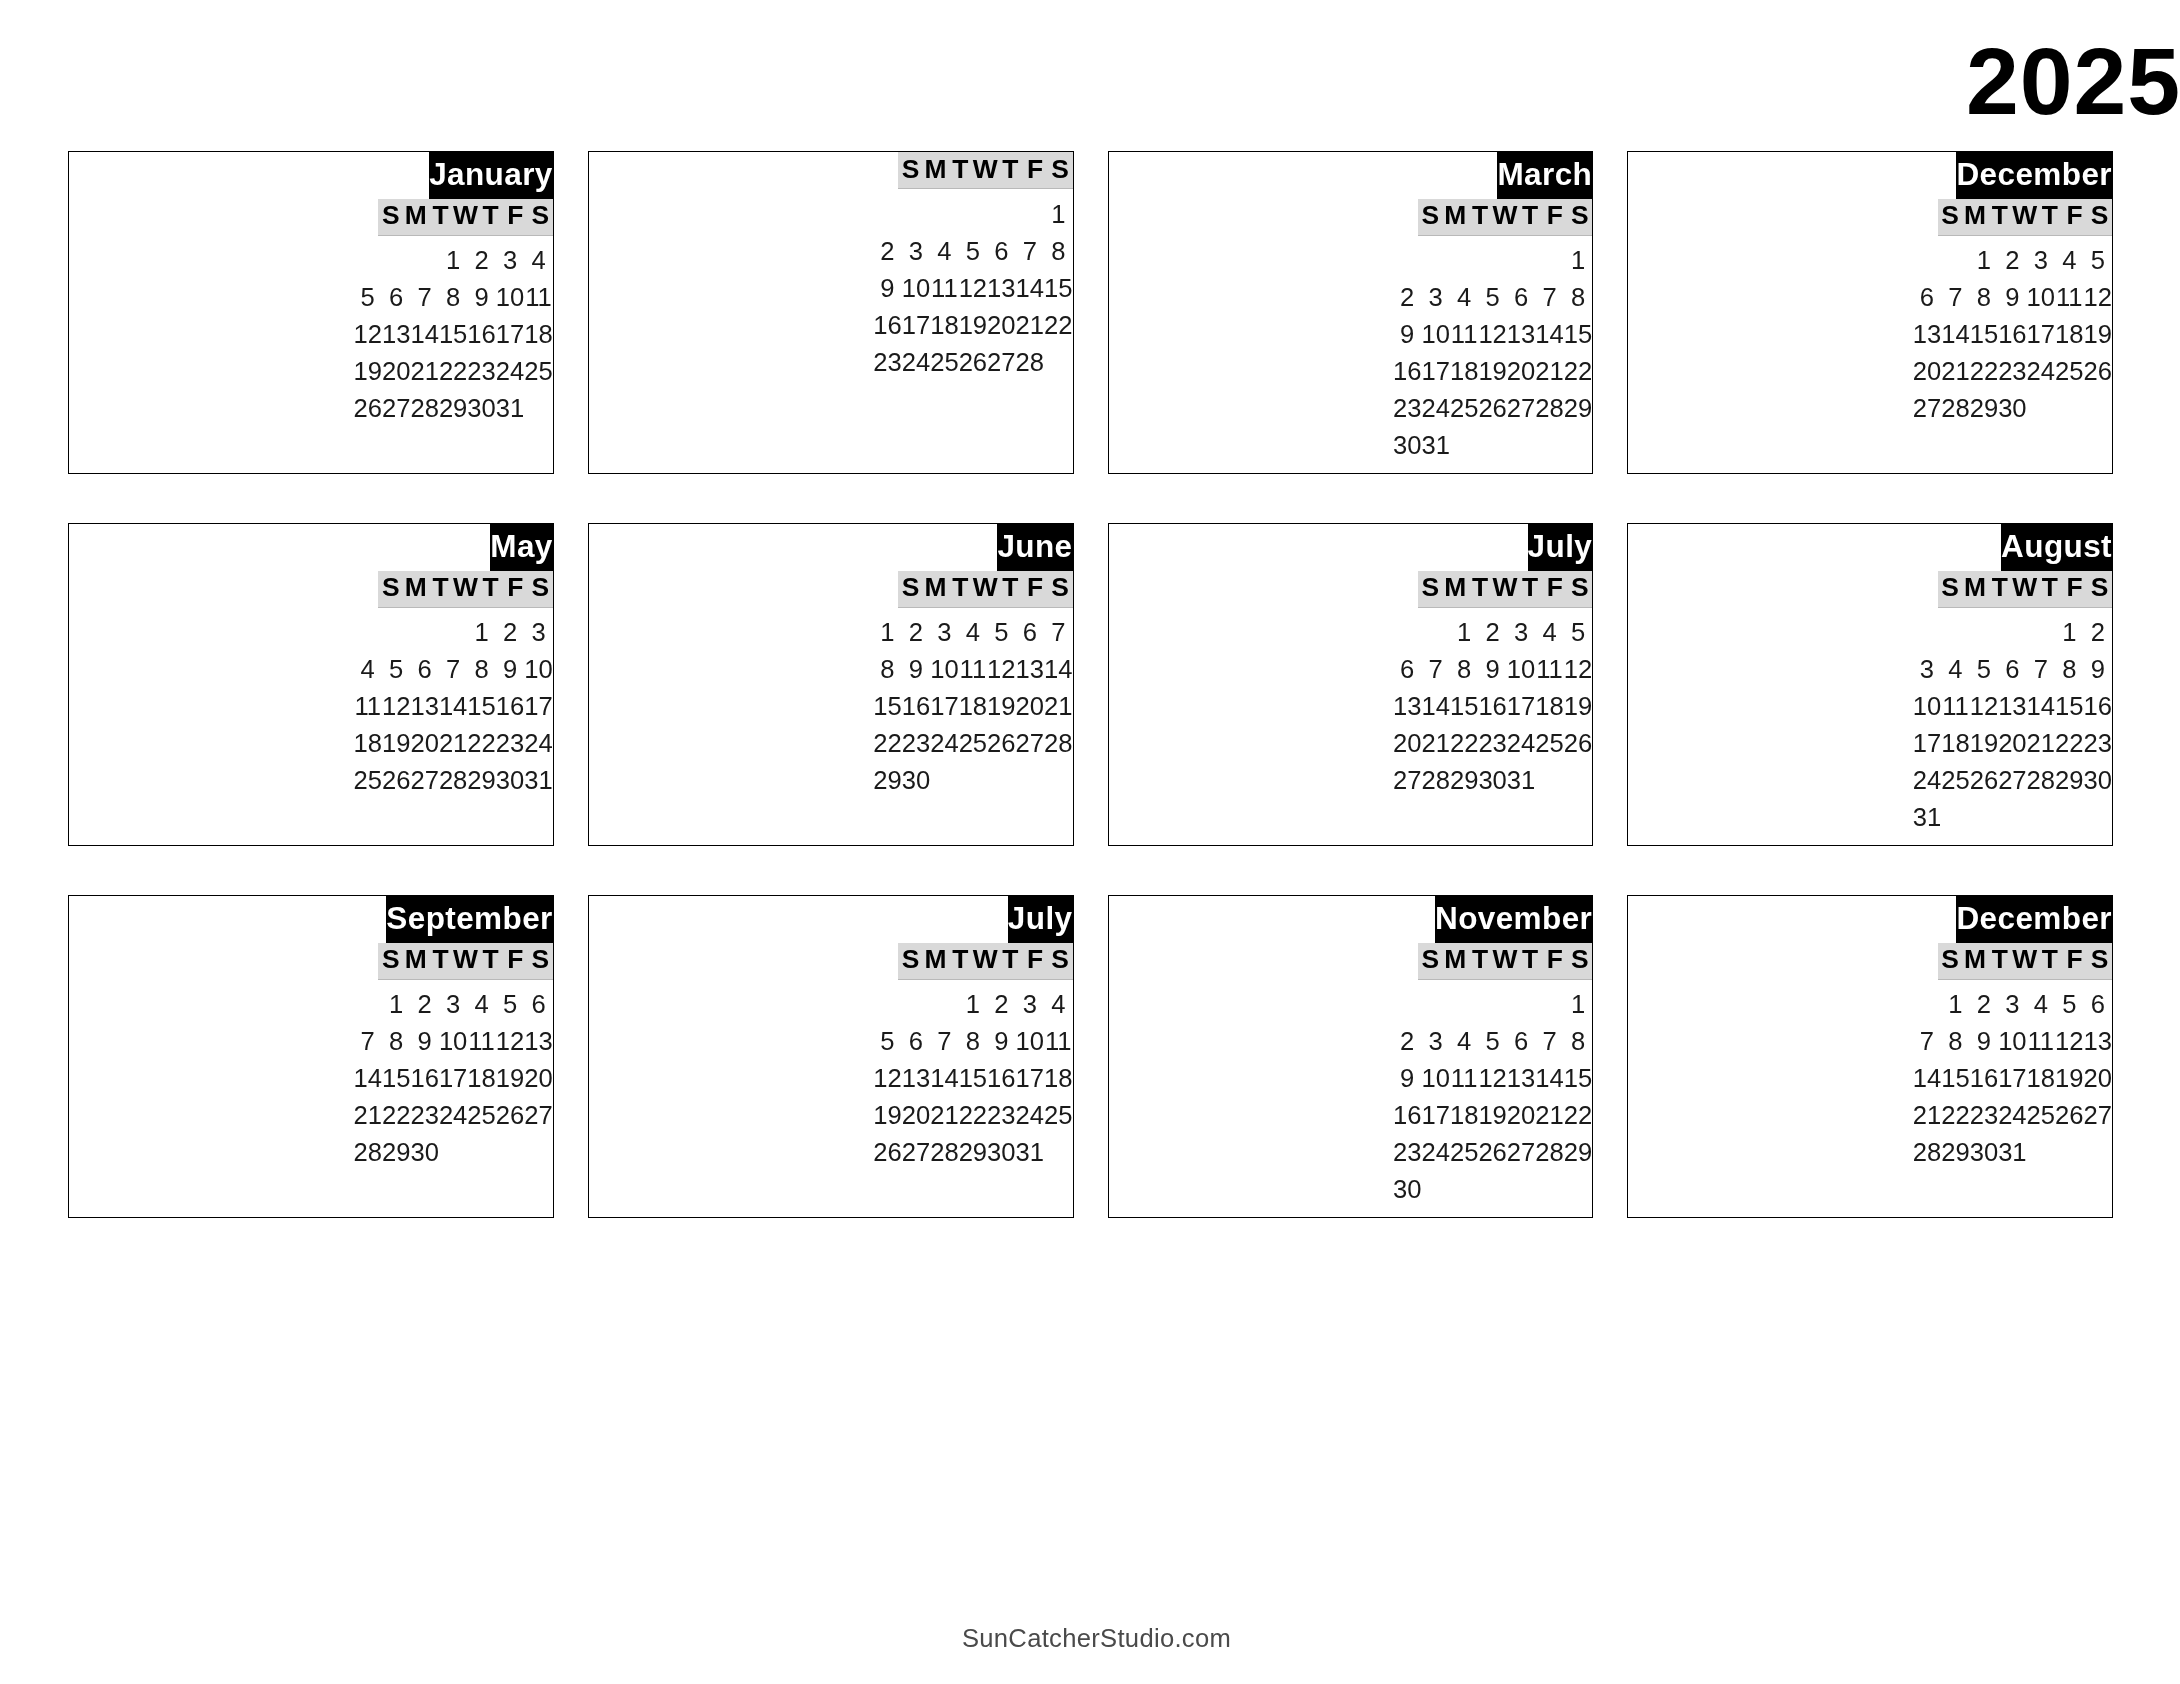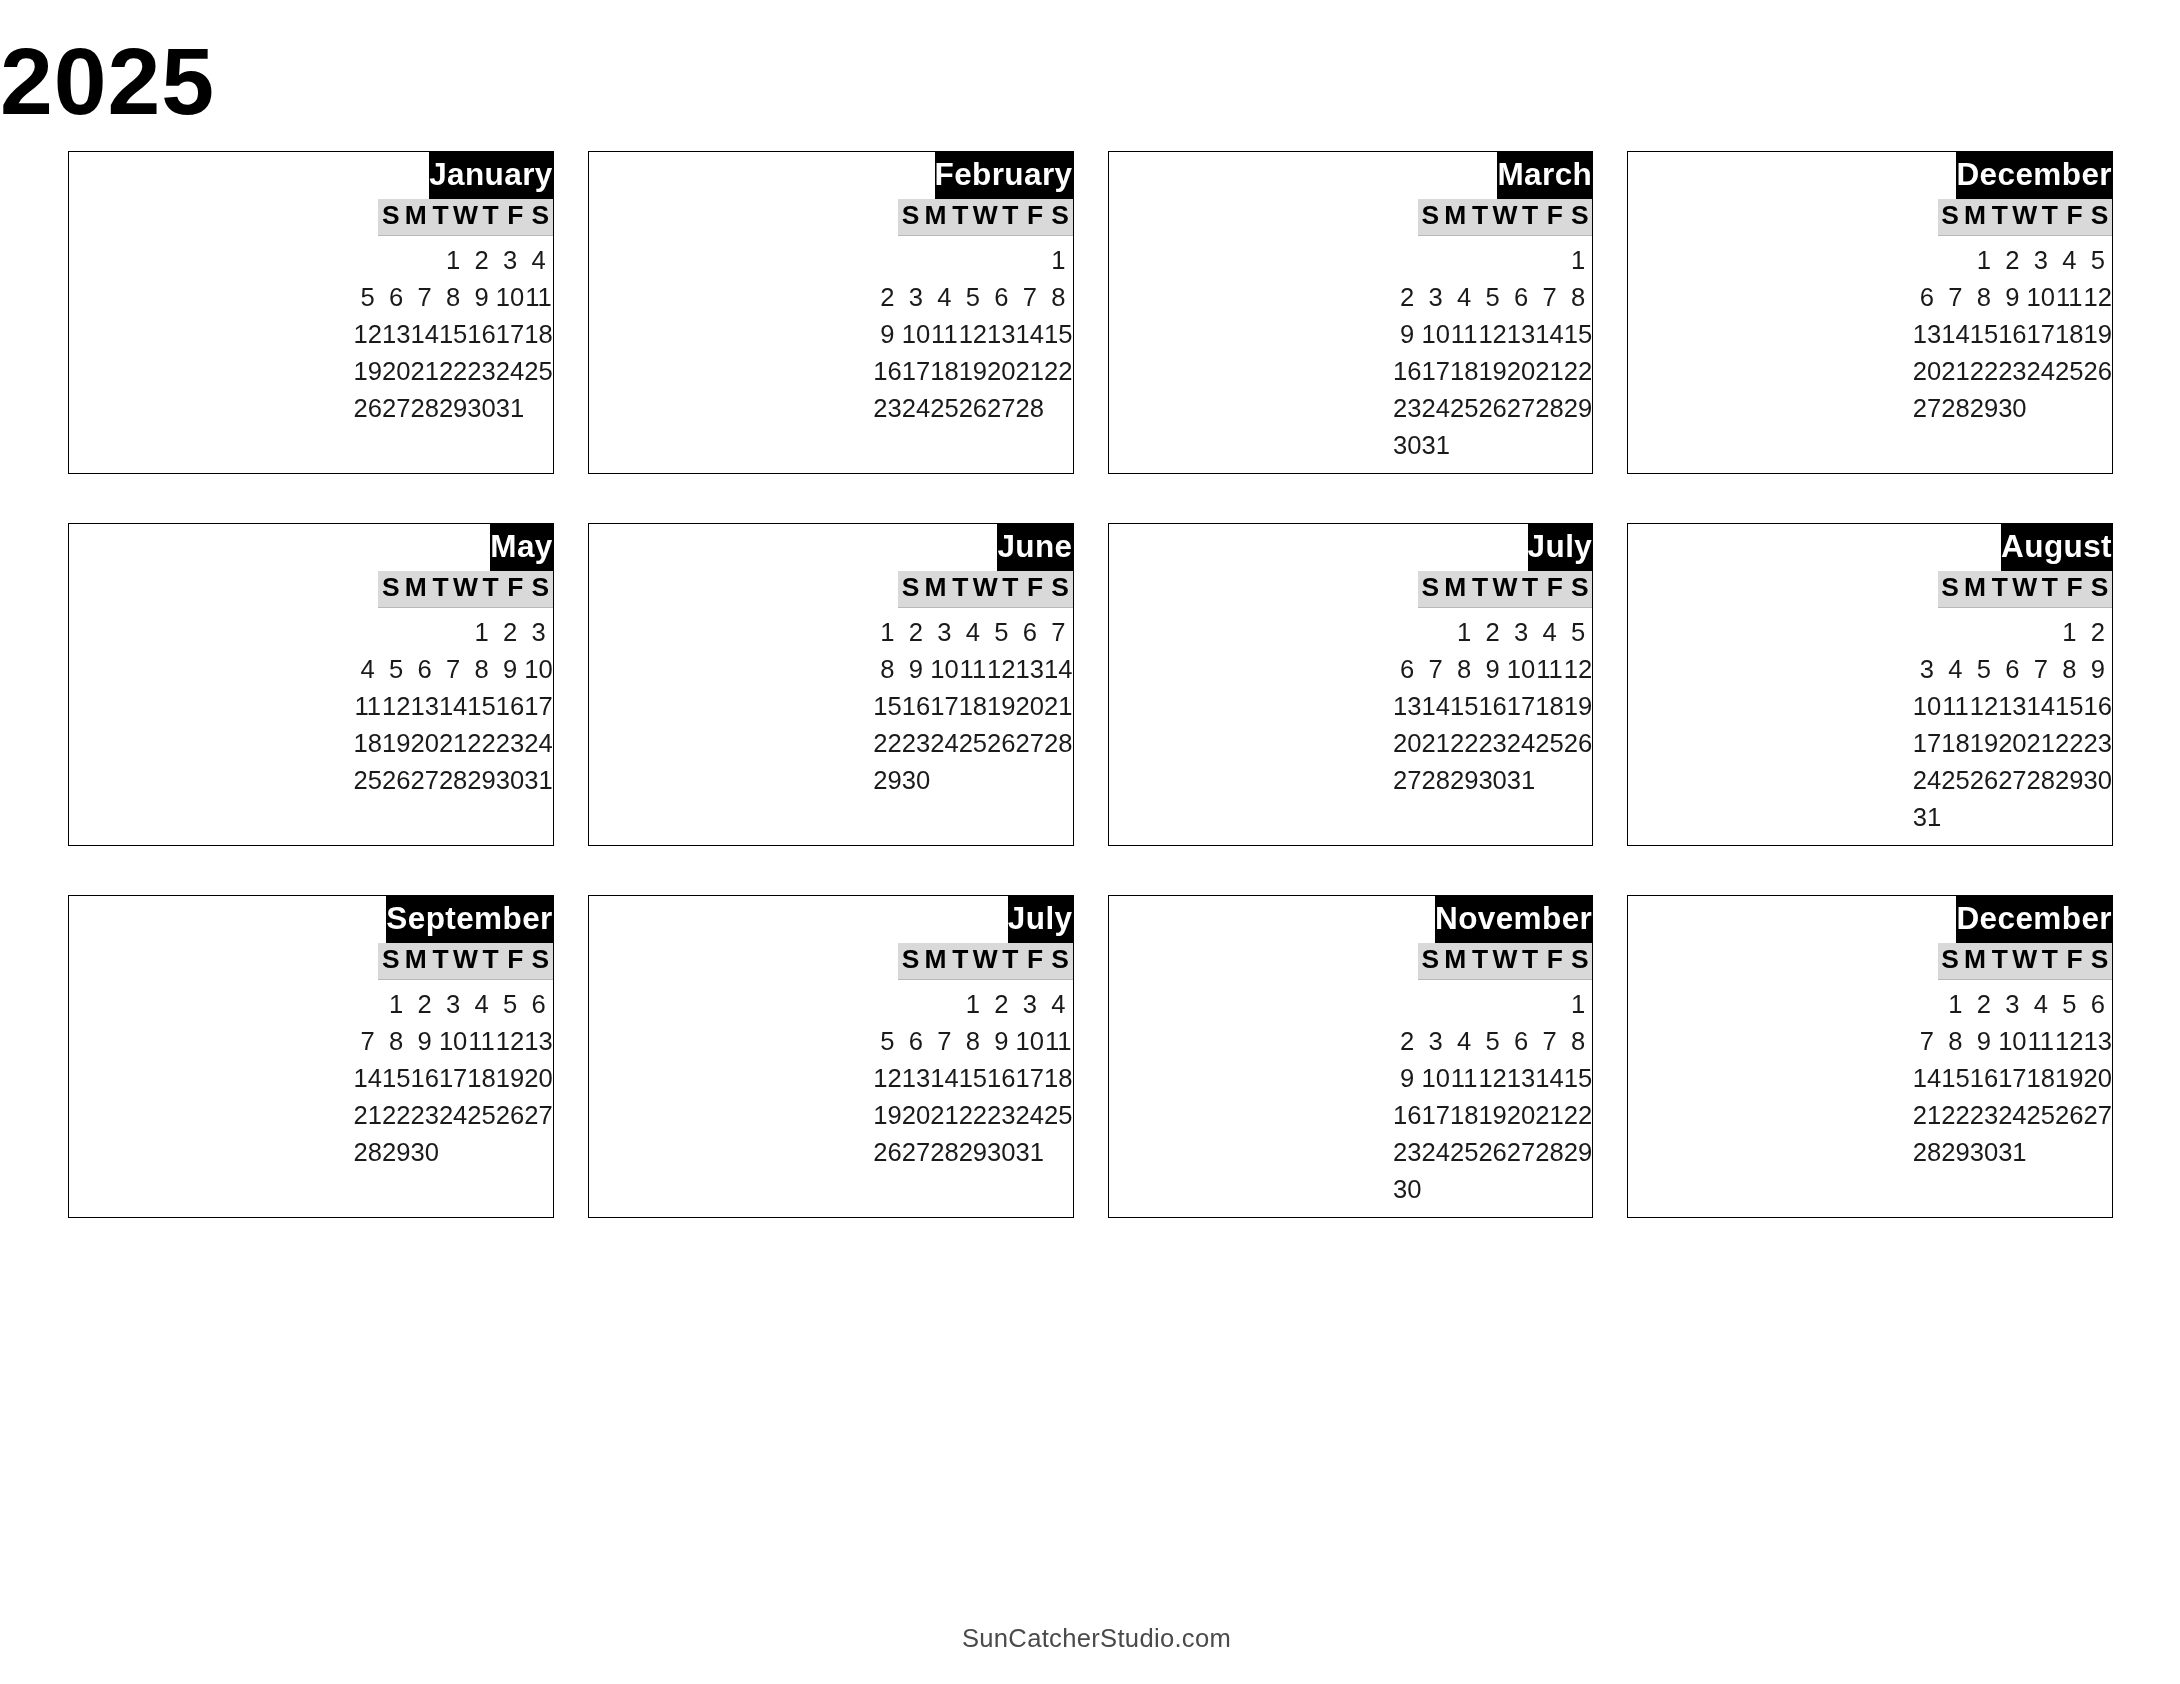--- a/index.html
+++ b/index.html
@@ -14,21 +14,21 @@
     height: 1685px;
     overflow: hidden;
   }
   .page {
     width: 2181px;
     height: 1685px;
     position: relative;
     padding: 0;
   }
   .year-title {
-    text-align: left;
+    text-align: right;
     font-size: 95px;
     font-weight: bold;
     color: #000;
     letter-spacing: 0.9px;
     line-height: 1;
     padding-top: 34px;
     padding-bottom: 22px;
     font-family: "Liberation Sans", sans-serif;
   }
   .grid {
@@ -146,21 +146,20 @@
           <div class="day">26</div>
           <div class="day">27</div>
           <div class="day">28</div>
           <div class="day">29</div>
           <div class="day">30</div>
           <div class="day">31</div>
           <div class="day empty"></div>
         </div>
       </div>
       <div class="month">
-        <div class="month-name">February</div>
         <div class="dow-row">
           <div class="dow">S</div>
           <div class="dow">M</div>
           <div class="dow">T</div>
           <div class="dow">W</div>
           <div class="dow">T</div>
           <div class="dow">F</div>
           <div class="dow">S</div>
         </div>
         <div class="days">

